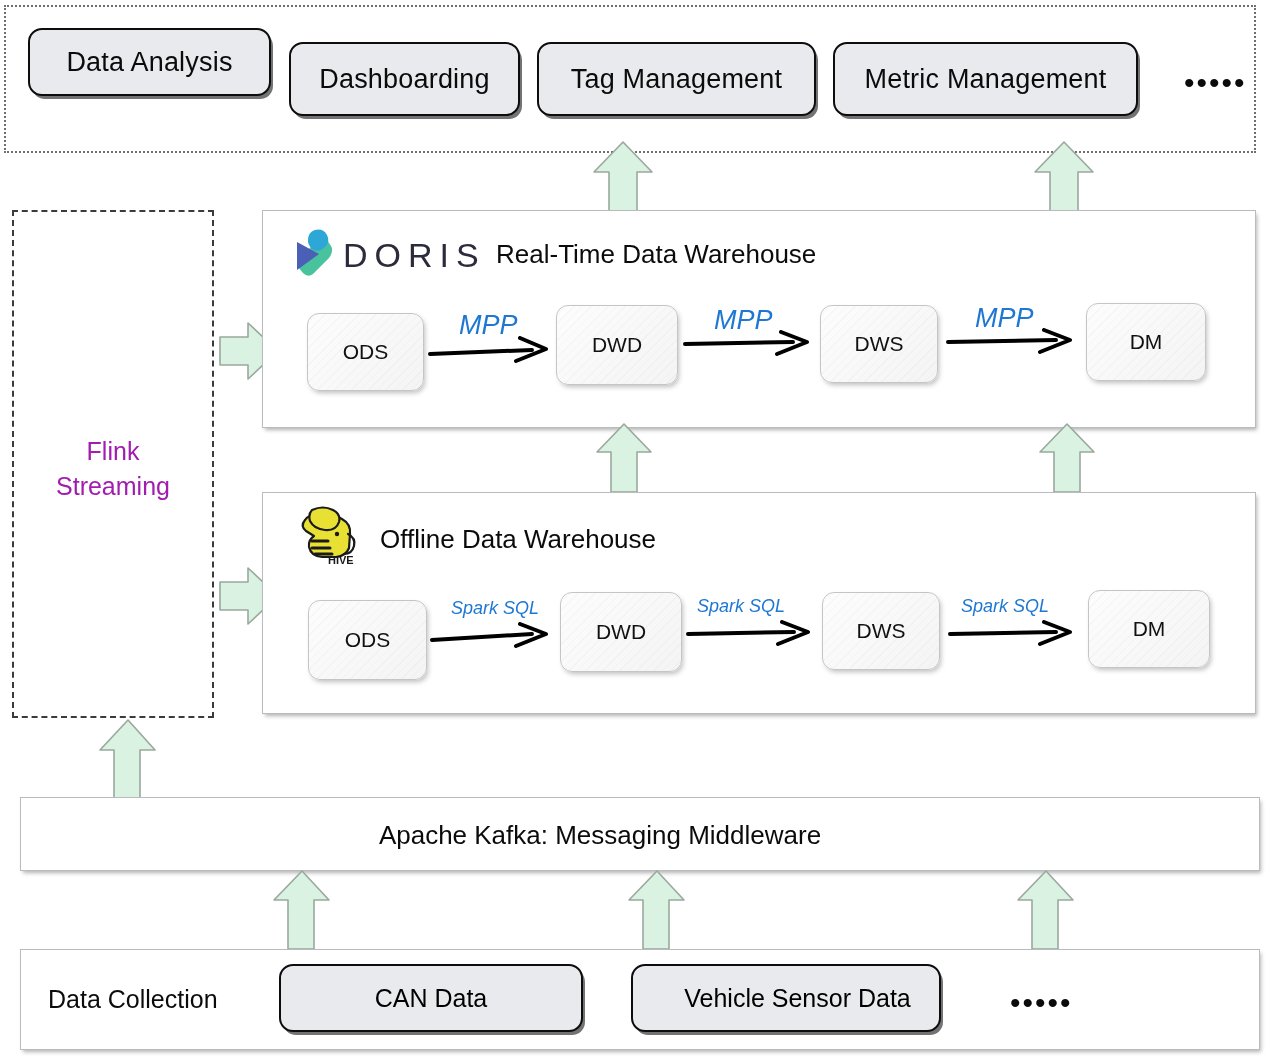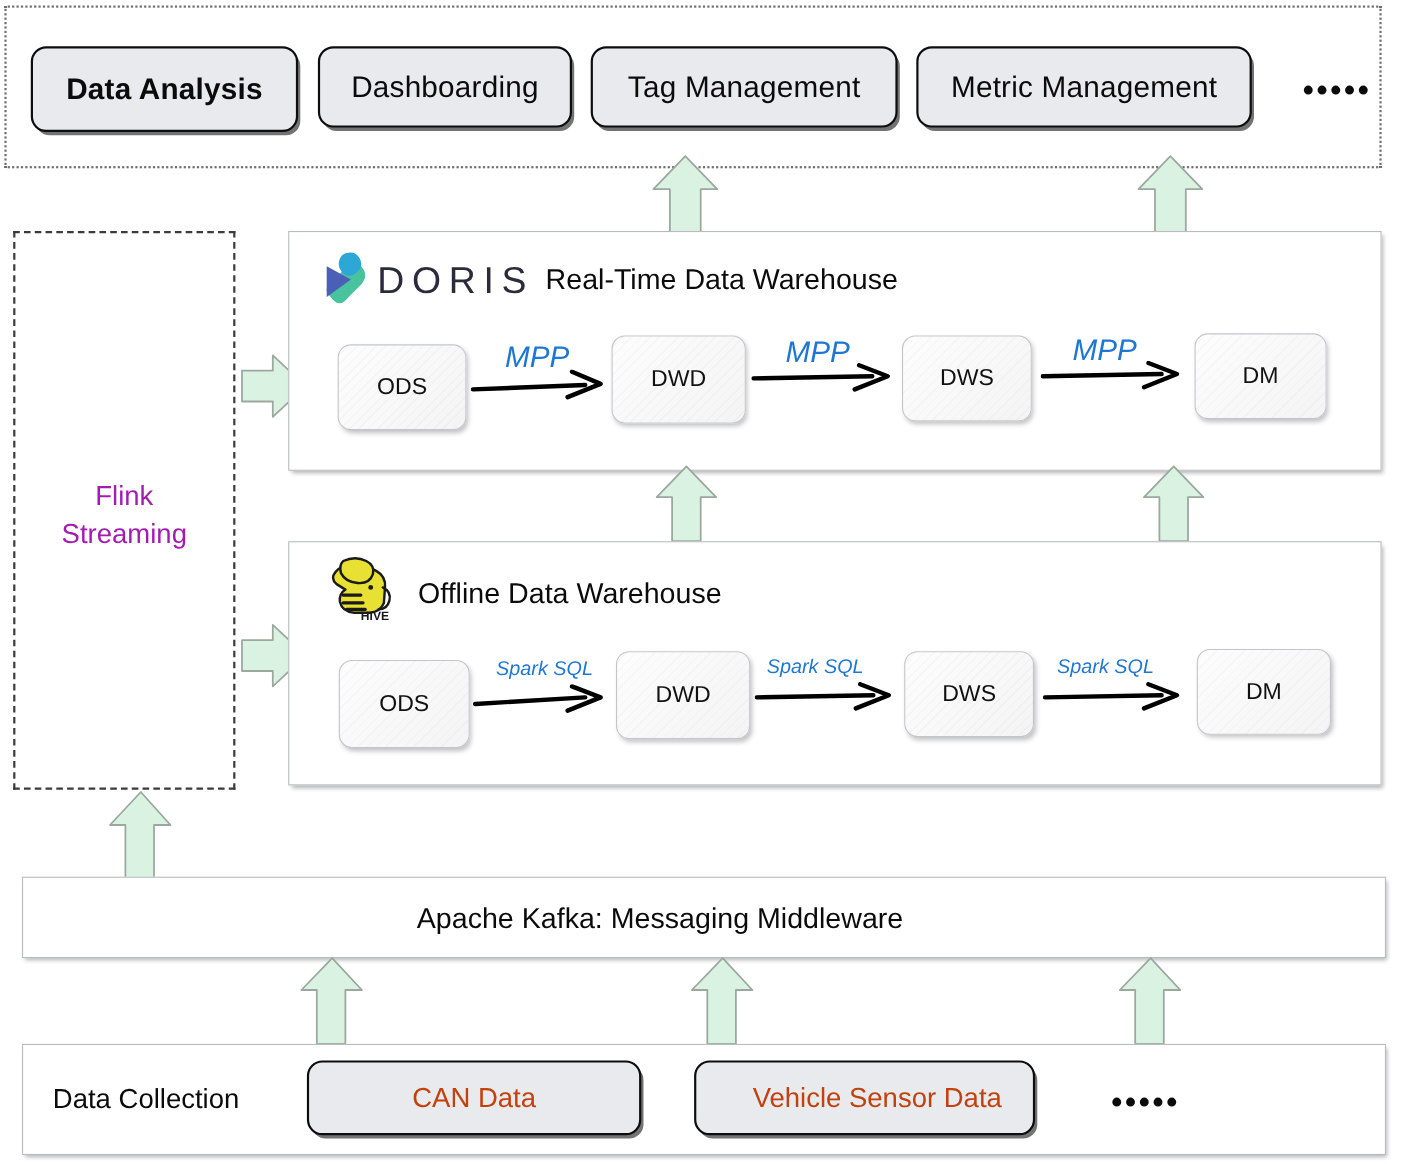--- a/index.html
+++ b/index.html
@@ -100,29 +100,29 @@
     white-space:nowrap;
   }
   .src-btn{
     background:#e8eaed;
     border:2px solid #0d0d0d;
     border-radius:14px;
     box-shadow:3px 4px 0px -1px rgba(0,0,0,.55);
     display:flex;align-items:center;justify-content:center;
     box-sizing:border-box;
     font-size:25px;
-    color:#c2410c;
+    color:#000000;
   }
 </style>
 </head>
 <body>
 
 <div class="abs dotted-box" style="left:4px;top:5px;width:1252px;height:148px;"></div>
 
-<div class="abs app-btn" style="left:28px;top:42px;width:243px;height:78px;font-weight:bold;">
+<div class="abs app-btn" style="left:28px;top:28px;width:243px;height:68px;">
   <span>Data Analysis</span>
 </div>
 <div class="abs app-btn" style="left:289px;top:42px;width:231px;height:74px;">
   <span>Dashboarding</span>
 </div>
 <div class="abs app-btn" style="left:537px;top:42px;width:279px;height:74px;">
   <span>Tag Management</span>
 </div>
 <div class="abs app-btn" style="left:833px;top:42px;width:305px;height:74px;">
   <span>Metric Management</span>

